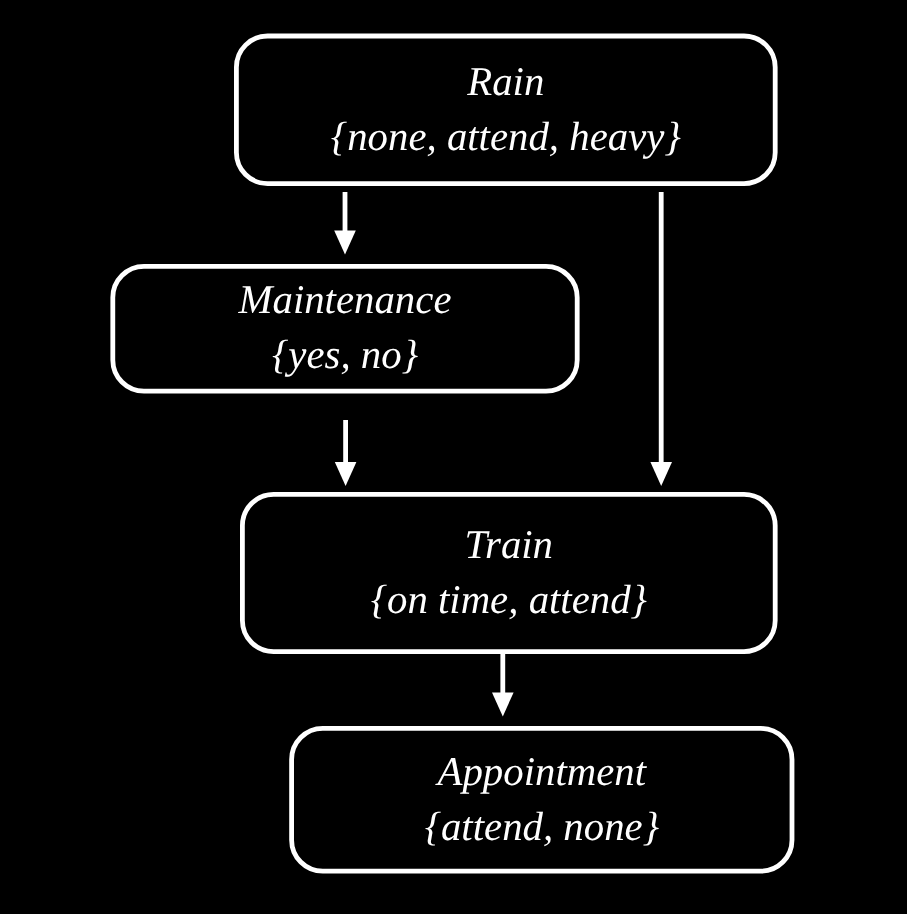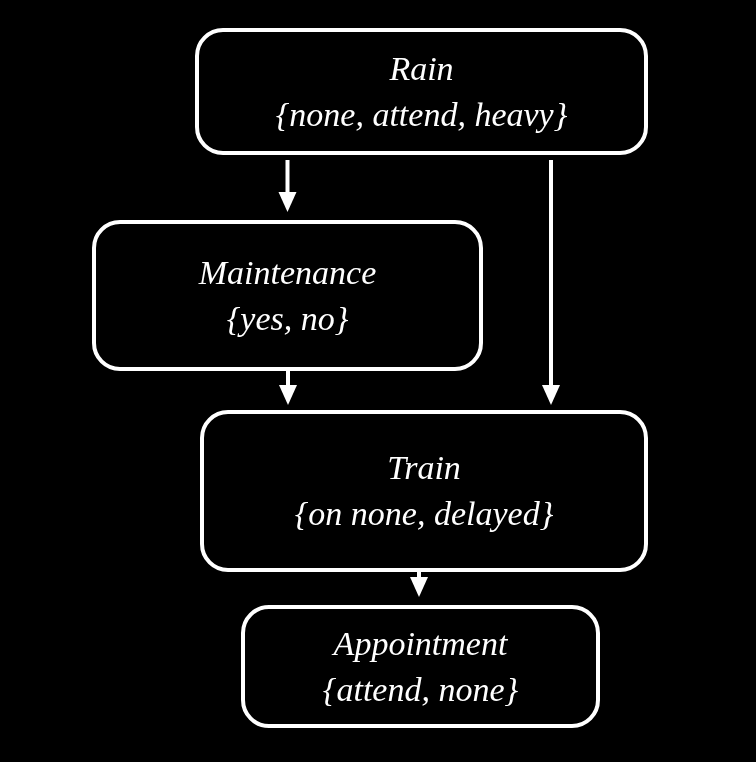--- a/index.html
+++ b/index.html
@@ -23,23 +23,23 @@
     text-align: center;
     color: #ffffff;
     font-style: italic;
     font-size: 34px;
     line-height: 46px;
     background: #000000;
   }
   .node .node-name { display: block; }
   .node .node-domain { display: block; }
   #node-rain        { left: 195px; top:  28px; width: 453px; height: 127px; }
-  #node-maintenance { left:  92px; top: 220px; width: 391px; height: 151px; }
-  #node-train       { left: 200px; top: 410px; width: 448px; height: 162px; }
-  #node-appointment { left: 241px; top: 605px; width: 359px; height: 123px; text-align: center; }
+  #node-maintenance { left:  92px; top: 220px; width: 391px; height: 108px; }
+  #node-train       { left: 200px; top: 410px; width: 448px; height: 135px; }
+  #node-appointment { left: 241px; top: 605px; width: 421px; height: 123px; text-align: center; }
   .edges-layer {
     position: absolute;
     left: 0; top: 0;
     width: 756px; height: 762px;
     pointer-events: none;
   }
 </style>
 </head>
 <body>
 
@@ -69,21 +69,21 @@
     <span class="node-domain">{none, attend, heavy}</span>
   </div>
 
   <div class="node" id="node-maintenance">
     <span class="node-name">Maintenance</span>
     <span class="node-domain">{yes, no}</span>
   </div>
 
   <div class="node" id="node-train">
     <span class="node-name">Train</span>
-    <span class="node-domain">{on none, delayed}</span>
+    <span class="node-domain">{on time, attend}</span>
   </div>
 
   <div class="node" id="node-appointment">
     <span class="node-name">Appointment</span>
     <span class="node-domain">{attend, none}</span>
   </div>
 
 </div>
 
 </body></html>

